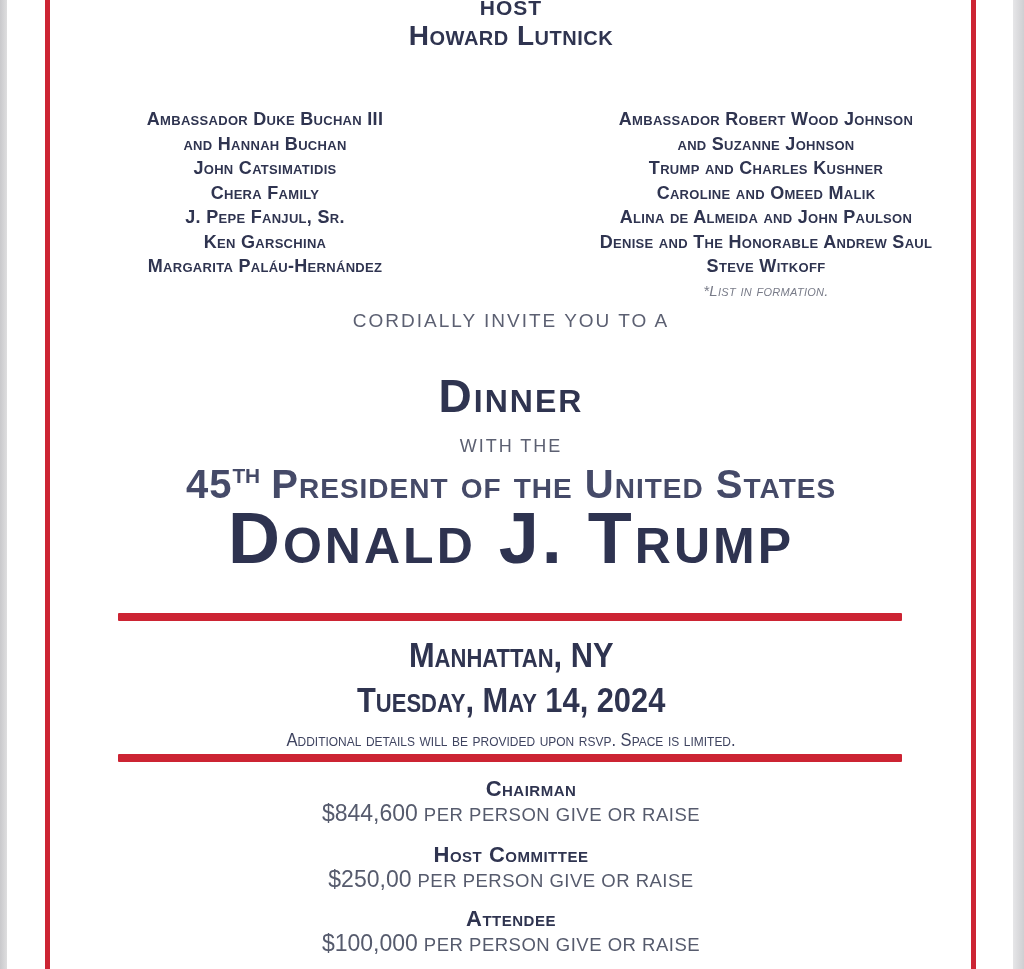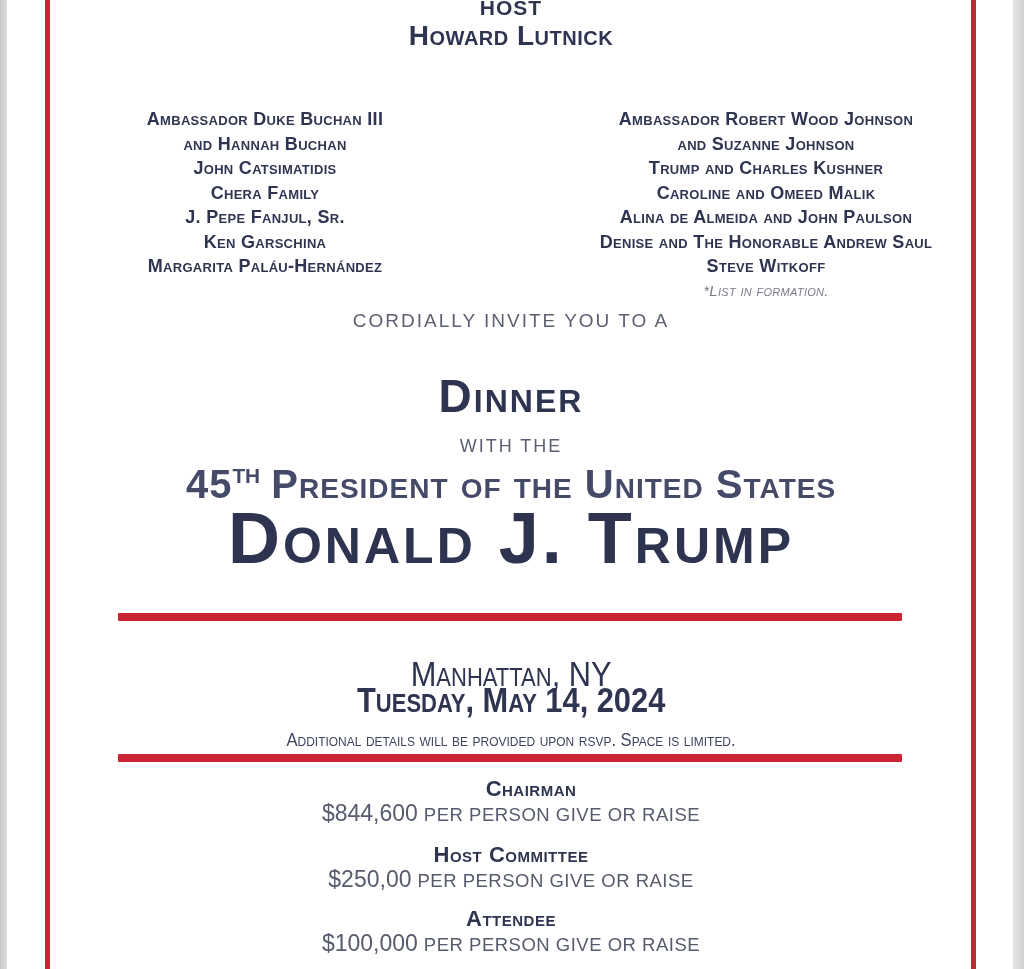--- a/index.html
+++ b/index.html
@@ -44,21 +44,21 @@
   .title45 .sup { display: inline-block; font-size: 0.52em; position: relative; top: -0.72em; text-transform: uppercase; letter-spacing: 0; }
   .title45 .rest { margin-left: 0.28em; }
 
   .honoree { top: 494px; font-size: 72px; font-weight: 700; letter-spacing: 3px; line-height: 88px; color: #2e3350; }
 
   .hr-red { position: absolute; left: 118px; width: 784px; height: 8px; background: #cc2433; border-radius: 1px; }
   .hr-red.first { top: 613px; }
   .hr-red.second { top: 754px; }
 
   .condensed { display: inline-block; transform: scaleX(0.88); transform-origin: 50% 50%; white-space: nowrap; }
-  .location { top: 634px; font-size: 35px; font-weight: 400; line-height: 42px; margin-top: 19px; }
+  .location { top: 634px; font-size: 35px; font-weight: 700; line-height: 42px; }
   .date { top: 679px; font-size: 35px; font-weight: 700; line-height: 42px; }
   .rsvp-note { top: 729px; font-size: 18px; font-weight: 400; color: #3f4460; line-height: 22px; }
   .rsvp-note .condensed { transform: scaleX(0.92); }
 
   .tier-name { font-size: 22px; font-weight: 700; letter-spacing: 0.5px; line-height: 26px; }
   .tier-amount-line { font-size: 23px; color: #565b6d; line-height: 28px; }
   .tier-amount-line .suffix { font-size: 18.5px; text-transform: uppercase; letter-spacing: 0.5px; margin-left: 6px; }
   .tier-0-name { top: 776px; margin-left: 20px; } .tier-0-amount { top: 799px; }
   .tier-1-name { top: 842px; } .tier-1-amount { top: 865px; }
   .tier-2-name { top: 906px; } .tier-2-amount { top: 929px; }

